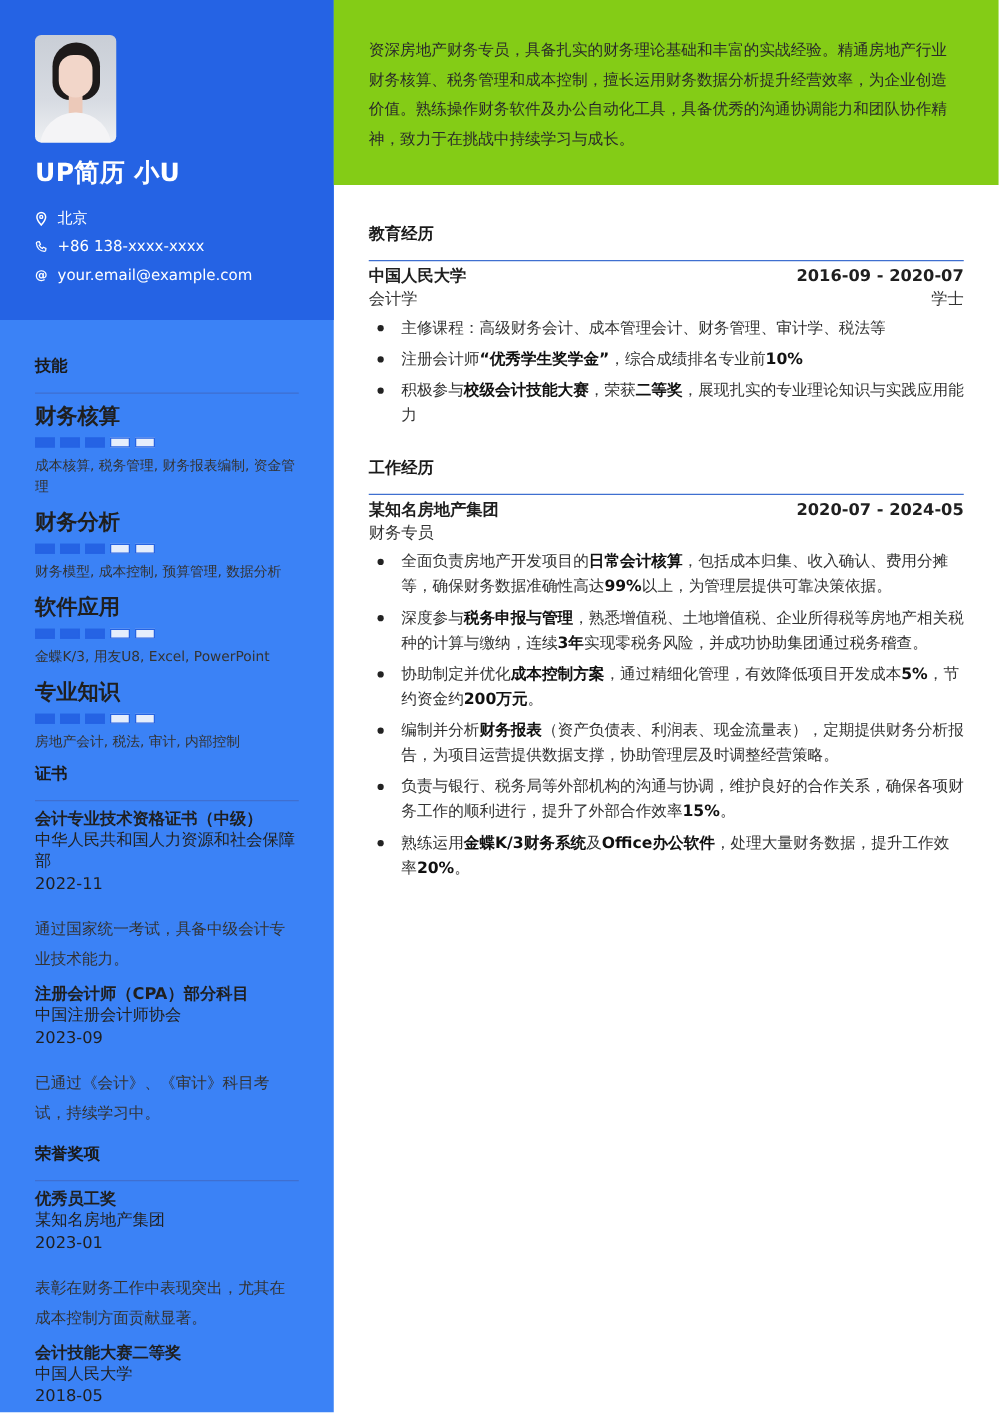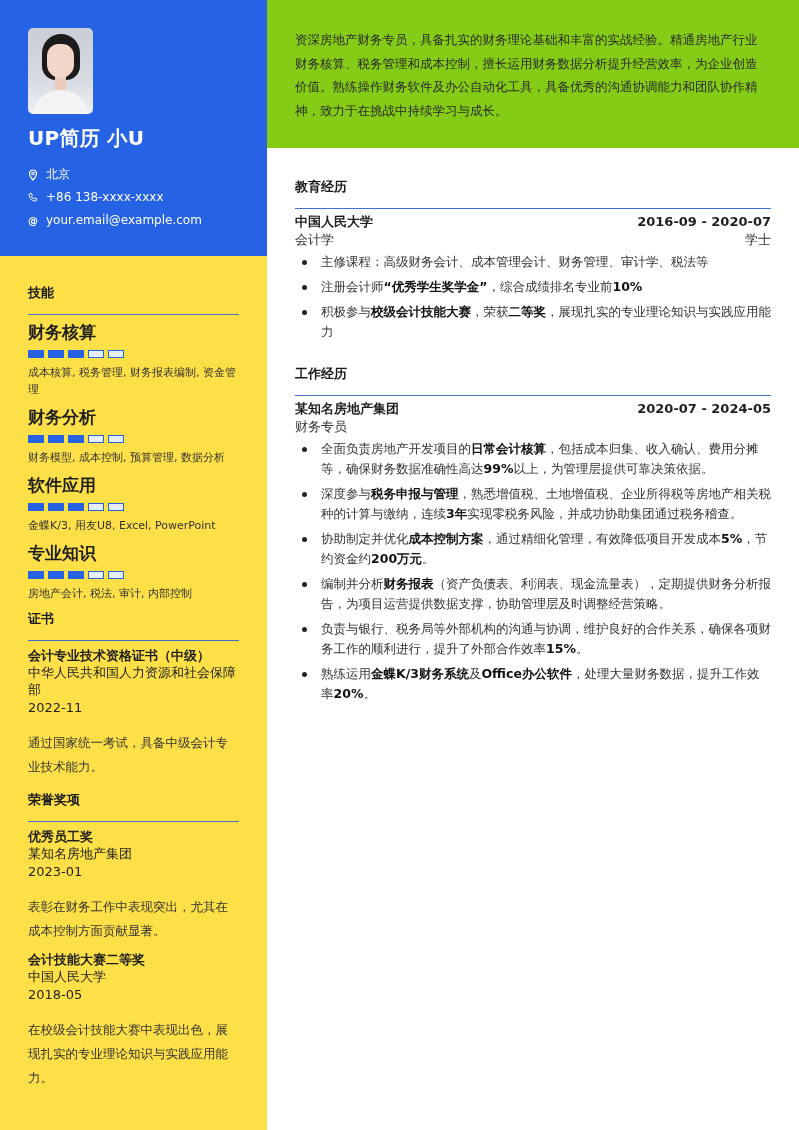--- a/index.html
+++ b/index.html
@@ -1,19 +1,19 @@
 <!DOCTYPE html>
 <html><head>
 <meta charset="utf-8">
 <style>
   * { box-sizing: border-box; margin: 0; padding: 0; }
   html, body { width: 799px; height: 1130px; background: #ffffff; overflow: hidden; }
   body { font-family: "DejaVu Sans", "Liberation Sans", sans-serif; color: #1f1f1f; position: relative; }
 
-  .sidebar { position: absolute; left: 0; top: 0; width: 267px; height: 1130px; background: #fde047; }
+  .sidebar { position: absolute; left: 0; top: 0; width: 267px; height: 1130px; background: #3b82f6; }
   .side-head { position: absolute; left: 0; top: 0; width: 267px; height: 256px; background: #2563e4; color: #fff; }
   .photo { position: absolute; left: 28px; top: 28px; width: 65px; height: 86px; border-radius: 5px; overflow: hidden;
            background: linear-gradient(180deg, #c9ced6 0%, #d7dbe2 60%, #eef0f3 100%); }
   .photo .hair { position: absolute; left: 14px; top: 6px; width: 38px; height: 46px; border-radius: 19px 19px 14px 14px; background: #1d1a1a; }
   .photo .face { position: absolute; left: 19px; top: 16px; width: 27px; height: 34px; border-radius: 13px 13px 15px 15px; background: #f2d6c9; }
   .photo .body { position: absolute; left: 4px; top: 62px; width: 57px; height: 30px; border-radius: 28px 28px 0 0; background: #f4f4f6; }
   .photo .neck { position: absolute; left: 27px; top: 48px; width: 11px; height: 16px; background: #ecc9b9; }
   .name { position: absolute; left: 28px; top: 125px; font-size: 20px; font-weight: bold; letter-spacing: 0.3px; }
   .contact { position: absolute; left: 28px; font-size: 12px; display: flex; align-items: center; gap: 8px; }
   .contact .ico { width: 10px; height: 12px; display: inline-flex; align-items: center; justify-content: center; font-size: 10px; }
@@ -134,20 +134,26 @@
       <div class="skill-desc">房地产会计, 税法, 审计, 内部控制</div>
     </div>
 
     <div class="sec-title" style="margin-top:6px;">证书</div>
     <div>
       <div class="item-title">会计专业技术资格证书（中级）</div>
       <div class="item-org">中华人民共和国人力资源和社会保障部</div>
       <div class="item-date">2022-11</div>
       <div class="item-desc">通过国家统一考试，具备中级会计专业技术能力。</div>
     </div>
+    <div>
+      <div class="item-title">注册会计师（CPA）部分科目</div>
+      <div class="item-org">中国注册会计师协会</div>
+      <div class="item-date">2023-09</div>
+      <div class="item-desc">已通过《会计》、《审计》科目考试，持续学习中。</div>
+    </div>
 
     <div class="sec-title" style="margin-top:12px;">荣誉奖项</div>
     <div>
       <div class="item-title">优秀员工奖</div>
       <div class="item-org">某知名房地产集团</div>
       <div class="item-date">2023-01</div>
       <div class="item-desc">表彰在财务工作中表现突出，尤其在成本控制方面贡献显著。</div>
     </div>
     <div>
       <div class="item-title">会计技能大赛二等奖</div>

